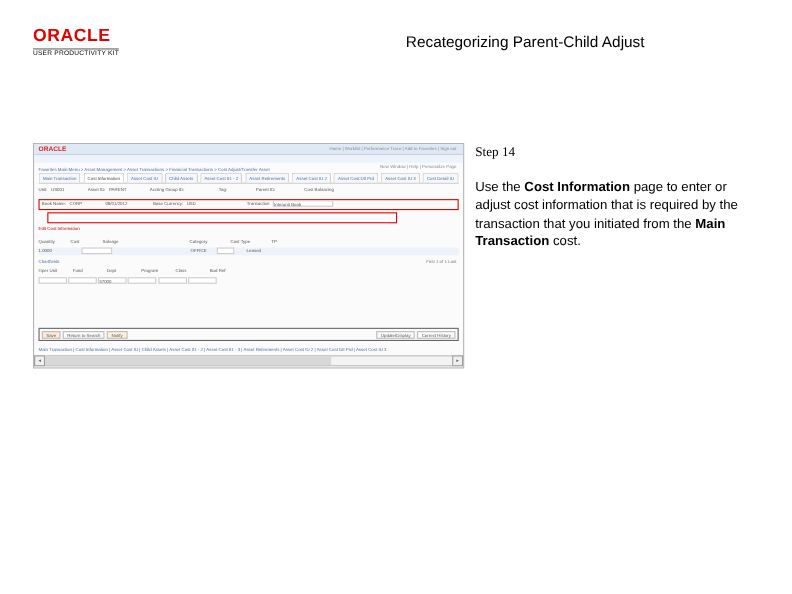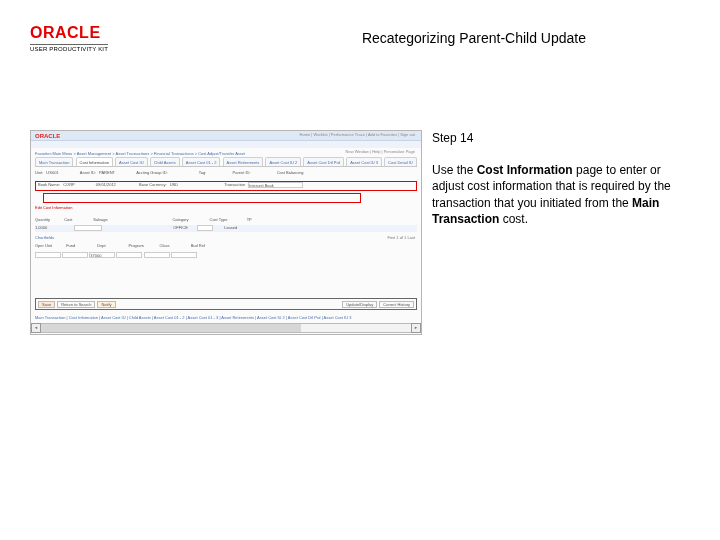--- a/index.html
+++ b/index.html
@@ -3,21 +3,21 @@
 <meta charset="utf-8">
 <style>
   html,body{margin:0;padding:0;width:720px;height:540px;background:#fff;font-family:Arial,Helvetica,sans-serif;color:#000;}
   *{box-sizing:border-box;}
   .page{position:relative;width:616px;height:540px;}
   .logo-block{position:absolute;left:30px;top:24px;}
   .oracle-logo{color:#e30000;font-weight:bold;font-size:16px;letter-spacing:0.5px;}
   .oracle-upk{font-size:6px;letter-spacing:0.2px;color:#000;border-top:1px solid #666;margin-top:2px;padding-top:1px;}
   .doc-title{position:absolute;right:30px;top:30px;font-size:14px;}
   .right-col{position:absolute;left:432px;top:130px;width:260px;font-size:12px;line-height:1.35;}
-  .step-label{margin-bottom:16px;}
+  .step-label{margin-bottom:16px;font-family:Liberation Serif, serif;}
   .instr b{font-weight:bold;}
   .screenshot{position:absolute;left:30px;top:130px;width:392px;height:205px;border:1px solid #b5b5b5;background:#fbfbfb;font-size:4px;color:#555;}
   .ss-header{position:absolute;left:0;right:0;top:0;height:10px;background:#dfe9f5;border-bottom:1px solid #c7d3e3;}
   .ss-oracle{position:absolute;left:4px;top:2px;color:#d22;font-weight:bold;font-size:6px;}
   .ss-menu{position:absolute;right:6px;top:1px;color:#8a8a8a;}
   .ss-topbar{position:absolute;left:0;top:10px;right:0;height:7px;background:#eef3fb;}
   .ss-welcome{position:absolute;right:6px;top:18px;color:#888;}
   .ss-bread{position:absolute;left:4px;top:10px;color:#4a6ea9;}
   .ss-tabs{position:absolute;left:4px;top:26px;right:4px;height:10px;border-bottom:1px solid #c7c7c7;white-space:nowrap;}
   .ss-tab{display:inline-block;border:1px solid #cfcfcf;border-bottom:none;border-top-left-radius:2px;border-top-right-radius:2px;padding:0 3px;margin-right:1px;background:#f5f7fa;color:#4a6ea9;line-height:9px;height:9px;}
@@ -43,21 +43,21 @@
   .ss-thumb{position:absolute;left:0;top:0;bottom:0;width:260px;background:#d7d7d7;}
 </style>
 </head>
 <body>
 
 <div class="page">
   <div class="logo-block">
     <div class="oracle-logo">ORACLE</div>
     <div class="oracle-upk">USER PRODUCTIVITY KIT</div>
   </div>
-  <div class="doc-title">Recategorizing Parent-Child Update</div>
+  <div class="doc-title">Recategorizing Parent-Child Adjust</div>
 
   <div class="right-col">
     <div class="step-label">Step 14</div>
     <div class="instr">
       <span>Use the </span><b>Cost Information</b><span> page to enter or adjust cost information that is required by the transaction that you initiated from the </span><b>Main Transaction</b><span> cost.</span>
     </div>
   </div>
 
   <div class="screenshot">
     <div class="ss-header">

